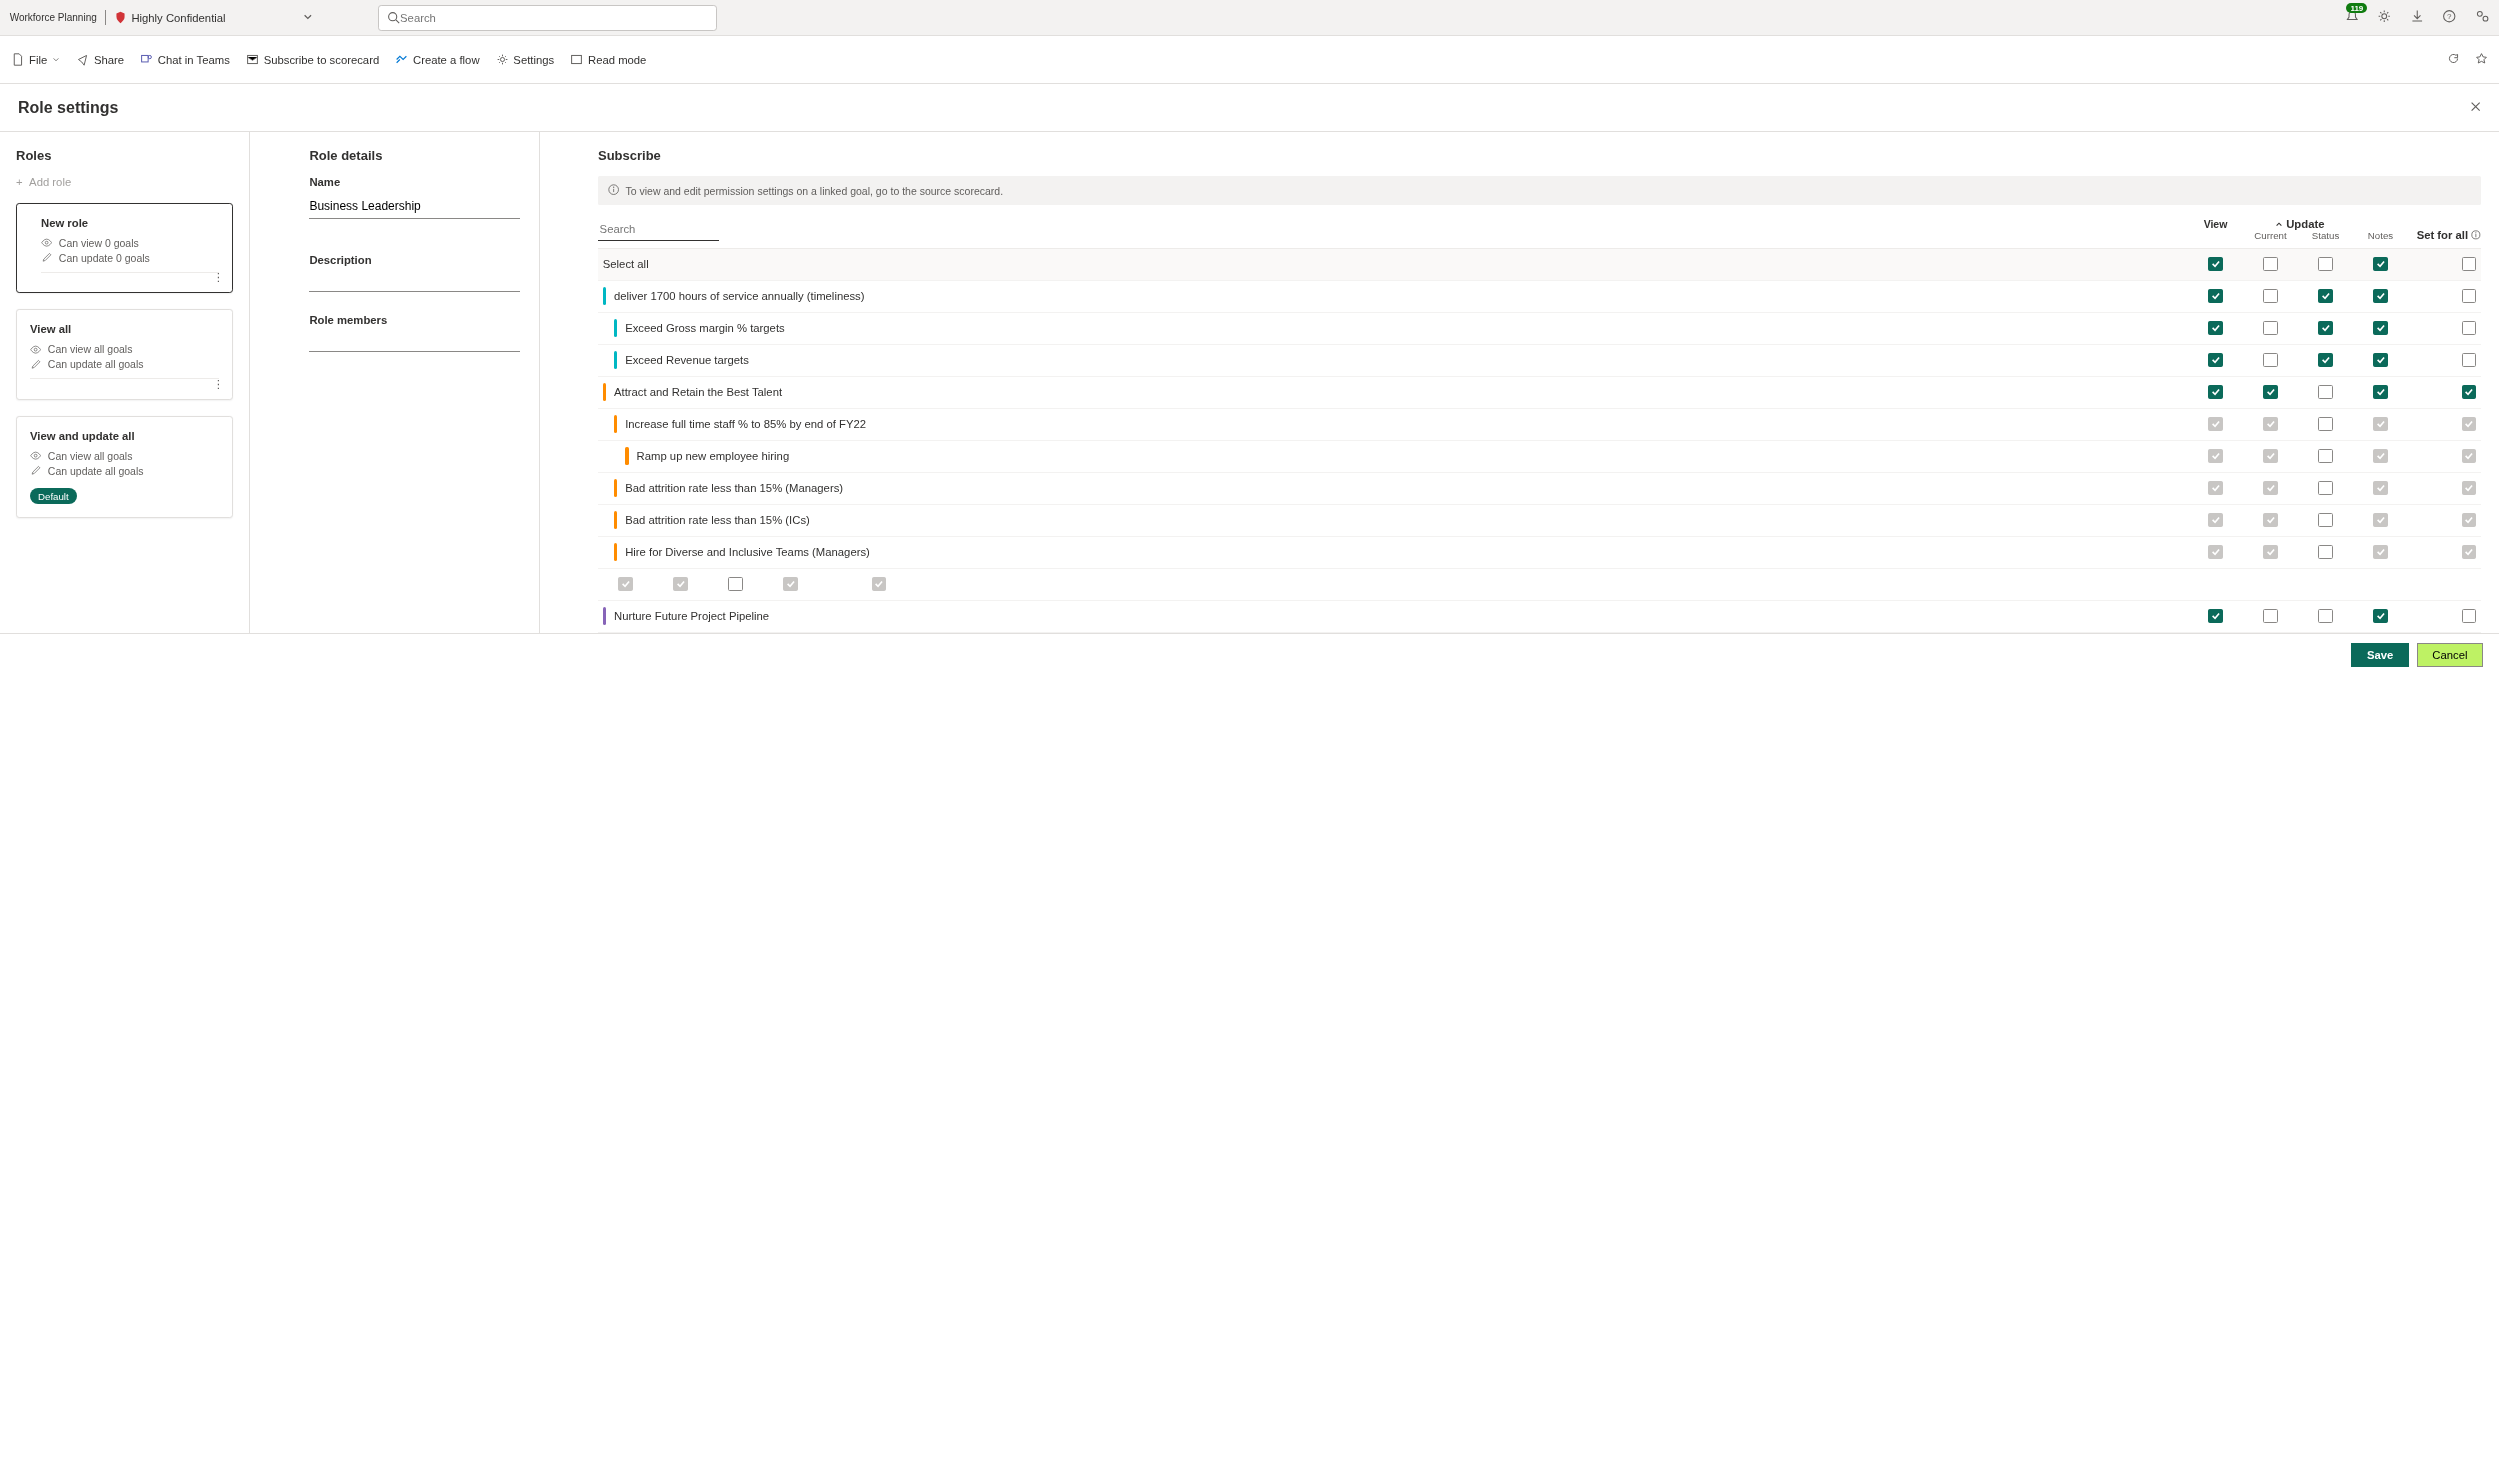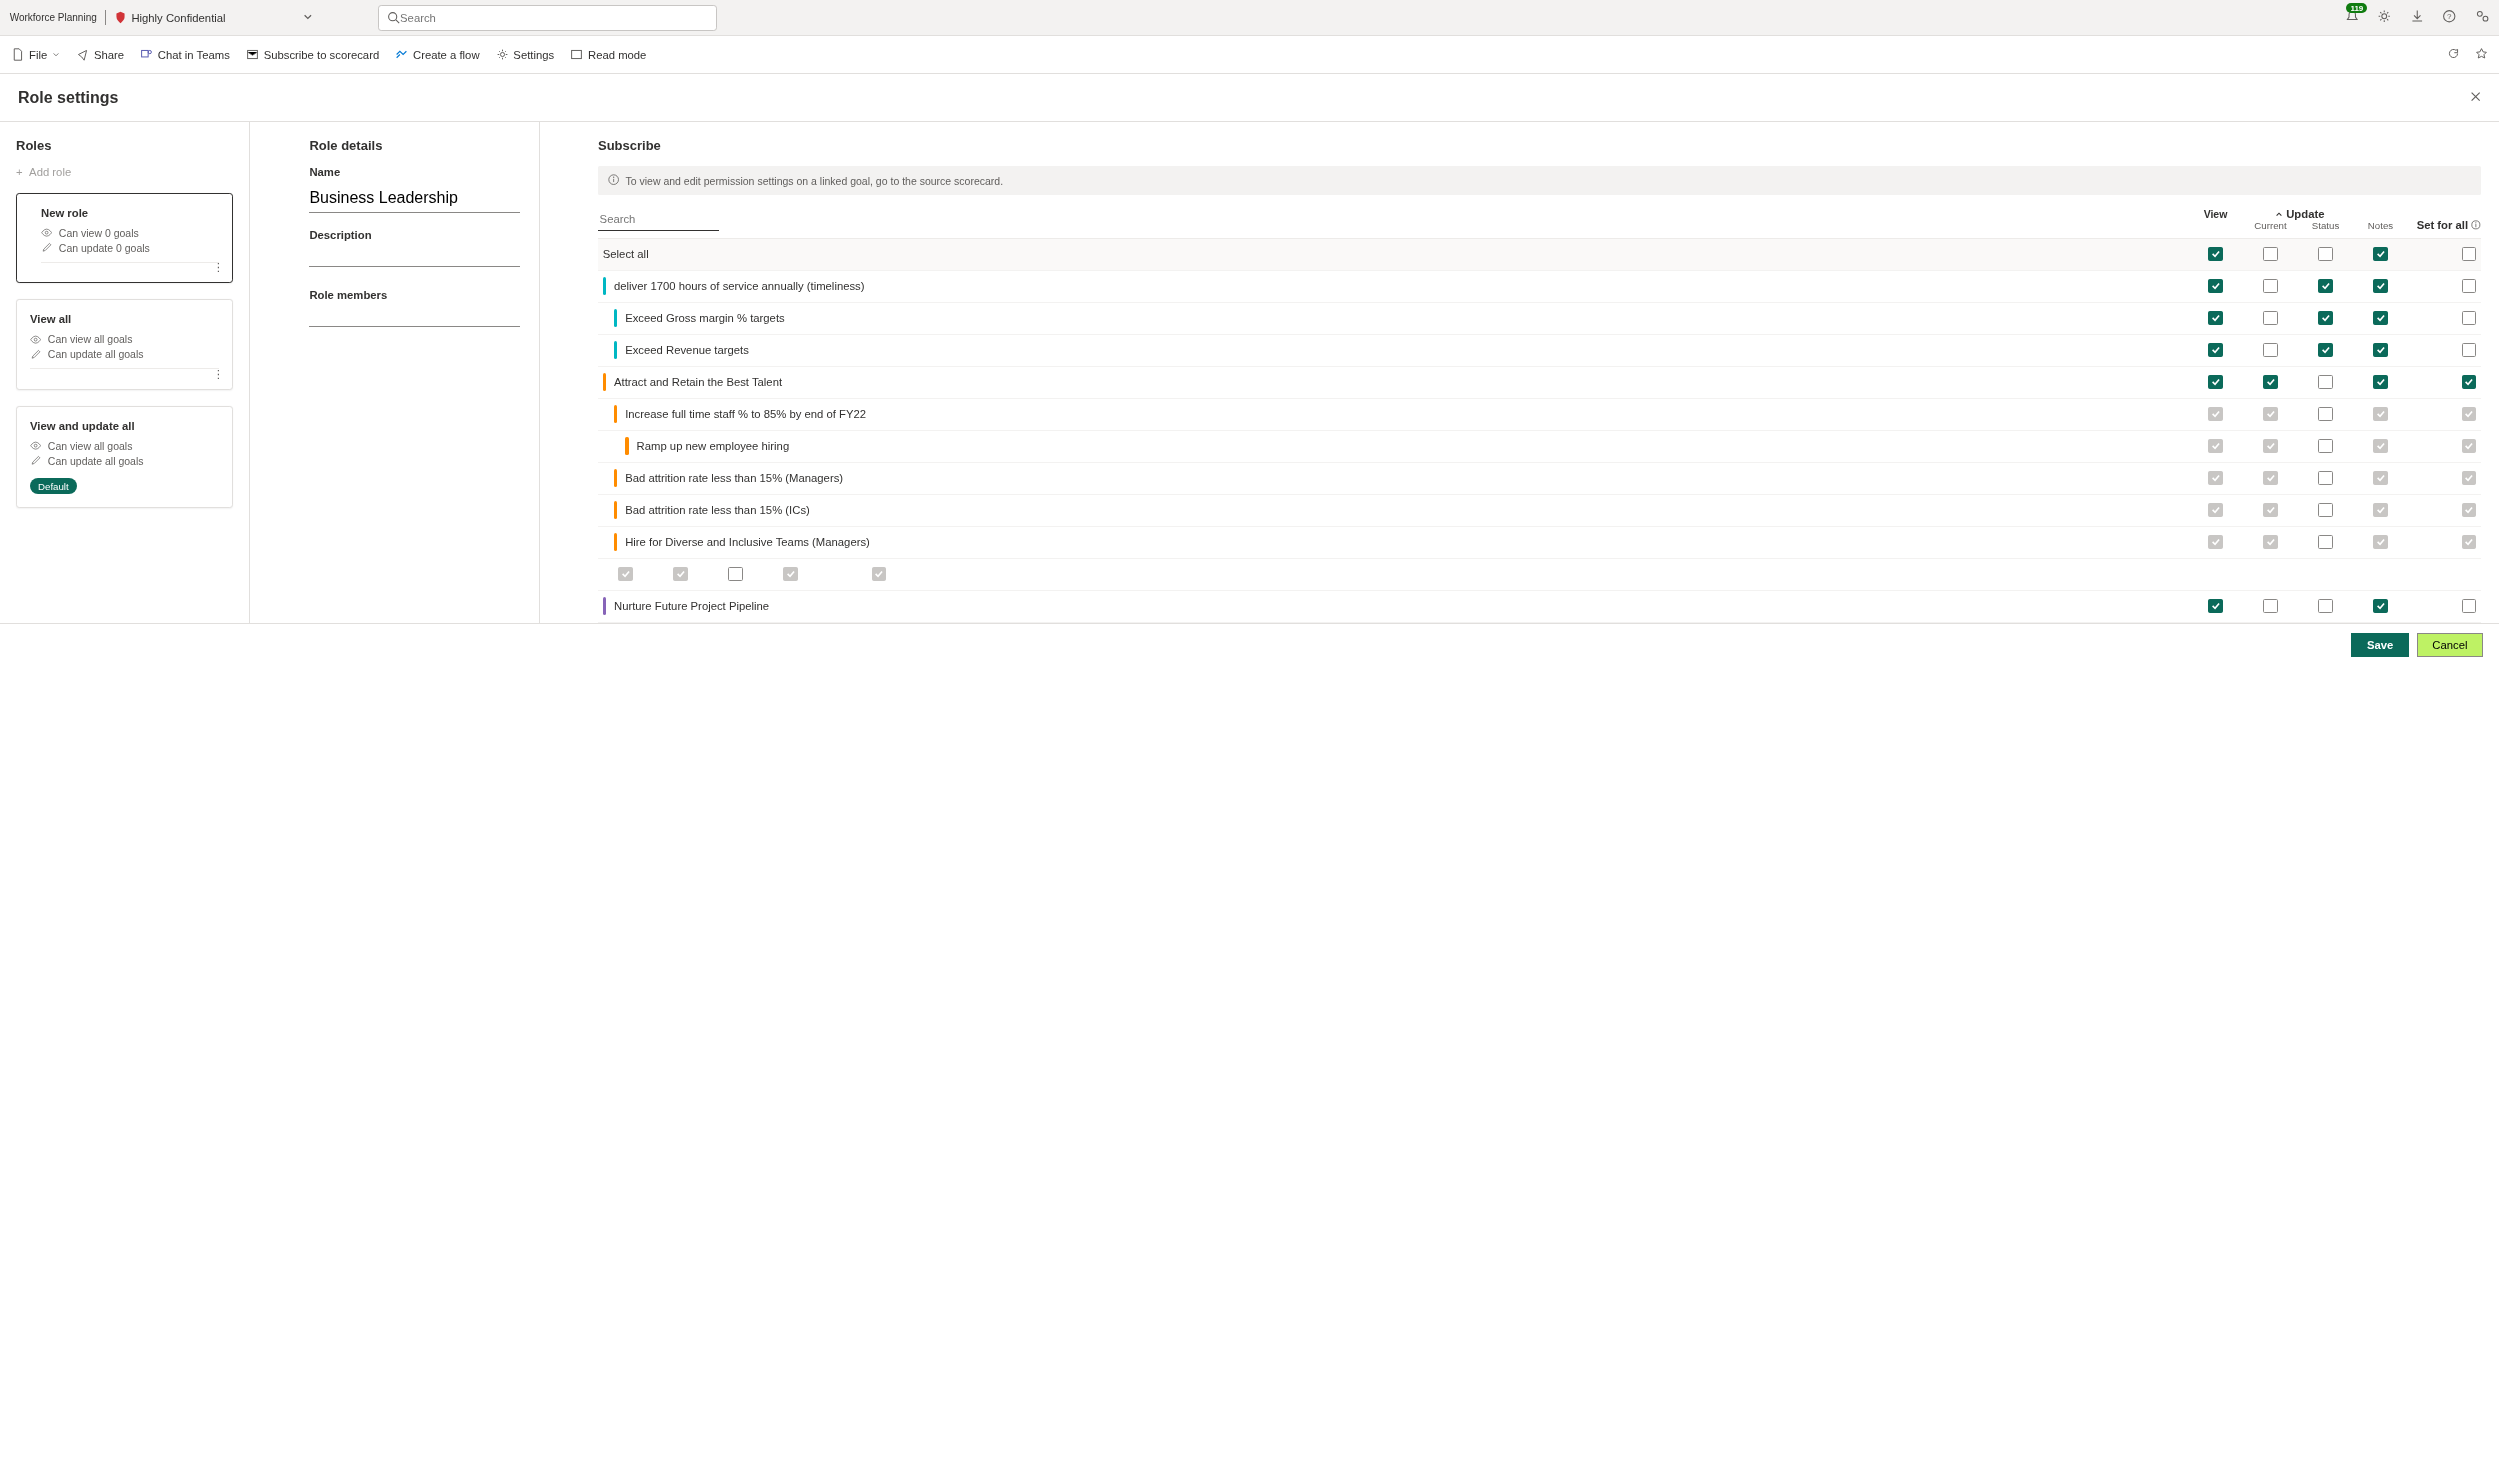--- a/index.html
+++ b/index.html
@@ -11,21 +11,21 @@
 .topbar-divider { width: 0.8px; height: 14.5px; background: #8a8886; margin: 0 8px; }
 .sensitivity { display: flex; align-items: center; gap: 4.8px; }
 .sensitivity-chevron { margin-left: 73px; color:#605e5c; }
 .searchbar { margin-left: 65px; display:flex; align-items:center; background:#fff; border:0.8px solid #c8c6c4; border-radius:3.2px; height:26px; width:339px; padding:0 8px; color:#605e5c; }
 .searchbar input { border:none; outline:none; flex:1; font-size:11.3px; background:transparent; }
 .topbar-right { margin-left:auto; display:flex; align-items:center; gap:18px; color:#605e5c; }
 .badge { position:relative; }
 .badge-count { position:absolute; top:-6.5px; right:-8px; background:#107c10; color:#fff; font-size:8px; padding:0.8px 4px; border-radius:6.5px; font-weight:600; }
 
 
-.ribbon { display:flex; align-items:center; height:38px; padding:0 11.3px; border-bottom:0.8px solid #e1dfdd; gap:16px;justify-content:space-between; }
+.ribbon { display:flex; align-items:center; height:48px; padding:0 11.3px; border-bottom:0.8px solid #e1dfdd; gap:16px;justify-content:space-between; }
 .ribbon-item { display:flex; align-items:center; gap:4.8px; color:#323130; cursor:pointer; }
 .ribbon-right { margin-left:auto; display:flex; gap:14.5px; color:#605e5c; }
 
 
 .page { position:relative; }
 .page-header { display:flex; align-items:center; padding:14.5px 18px; border-bottom:0.8px solid #e1dfdd; }
 .page-title { font-size:16px; font-weight:600; }
 .close-btn { margin-left:auto; font-size:13px; color:#605e5c; cursor:pointer; }
 
 .columns { display:flex; min-height:500px;gap:40px; }
@@ -38,21 +38,21 @@
 .role-card.active { border:0.8px solid #323130;padding-left:24px; }
 .role-card-title { font-weight:600; margin-bottom:8px; }
 .role-capability { display:flex; align-items:center; gap:6.5px; color:#605e5c; font-size:10.5px; margin-bottom:3.2px; }
 .role-card-more { position:absolute; right:8px; bottom:8px; color:#605e5c; cursor:pointer; }
 .default-pill { display:inline-block; background:#0b6a5a; color:#fff; font-size:9.7px; padding:2.4px 8px; border-radius:8px; margin-top:8px; }
 .role-card hr { border:none; border-top:0.8px solid #edebe9; margin:8px 0 6.5px; }
 
 
 .col-details { width:250px; border-right:0.8px solid #e1dfdd; padding:16px 19.4px; }
 .field-label { font-weight:600; font-size:11.3px; margin-bottom:8px; margin-top:4.8px; }
-.field-input { border:none; border-bottom:0.8px solid #8a8886; width:100%; padding:3.2px 0 4.8px; font-size:16px; outline:none; margin-bottom:11px; }
+.field-input { border:none; border-bottom:0.8px solid #8a8886; width:100%; padding:3.2px 0 4.8px; font-size:12px; outline:none; margin-bottom:30px; }
 .field-line { border:none; border-bottom:0.8px solid #8a8886; width:100%; height:18px; margin-bottom:22.6px; }
 
 
 .col-perm { flex:1; padding:16px 18px 0 18px; display:flex; flex-direction:column; }
 .info-banner { display:flex; align-items:center; gap:6.5px; background:#f3f2f1; padding:8px 9.7px; border-radius:1.6px; font-size:10.5px; color:#605e5c; margin-bottom:8px; }
 .perm-header { display:flex; align-items:flex-end; padding:4.8px 0 6.5px; }
 .perm-search { border:none; border-bottom:0.8px solid #323130; padding:3.2px 1.6px 4.8px; width:121px; outline:none; font-size:11.3px; }
 .perm-cols { margin-left:auto; display:flex; align-items:flex-end; gap:0; }
 .col-head { width:55px; text-align:center; font-size:10.5px; }
 .col-head.view { font-weight:600; }

